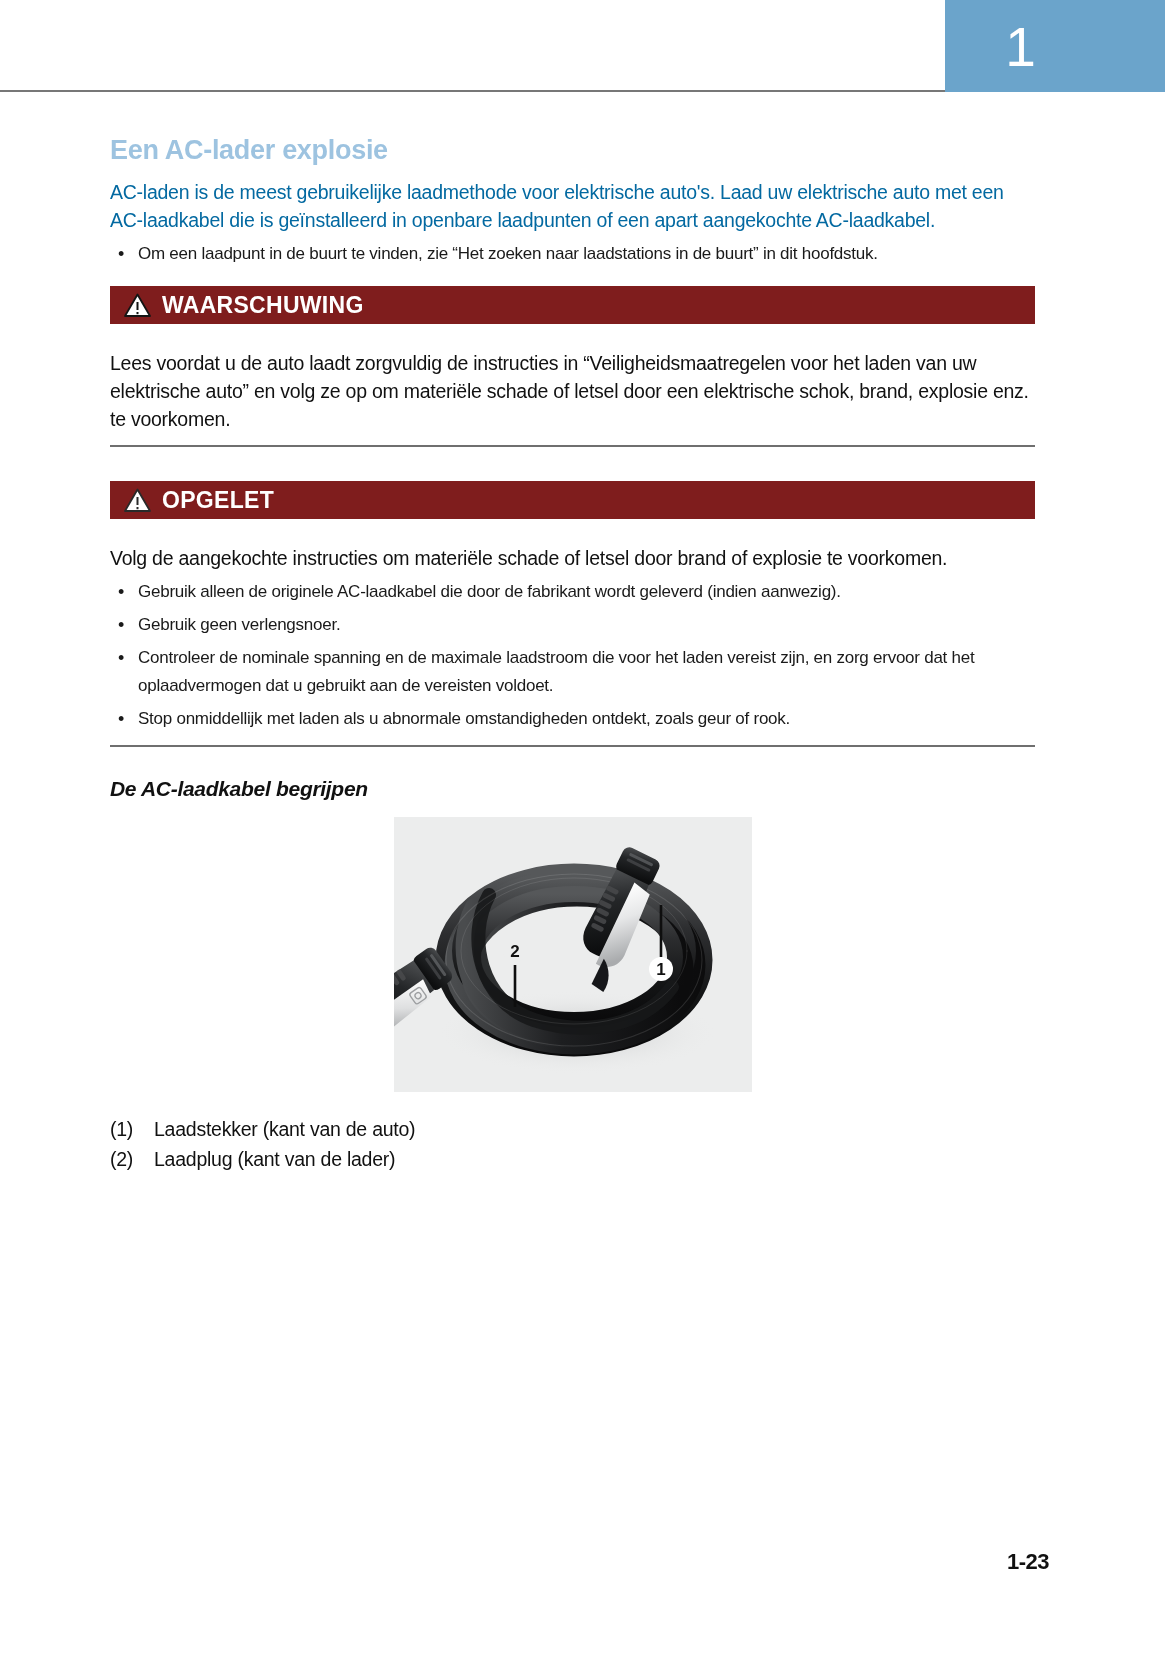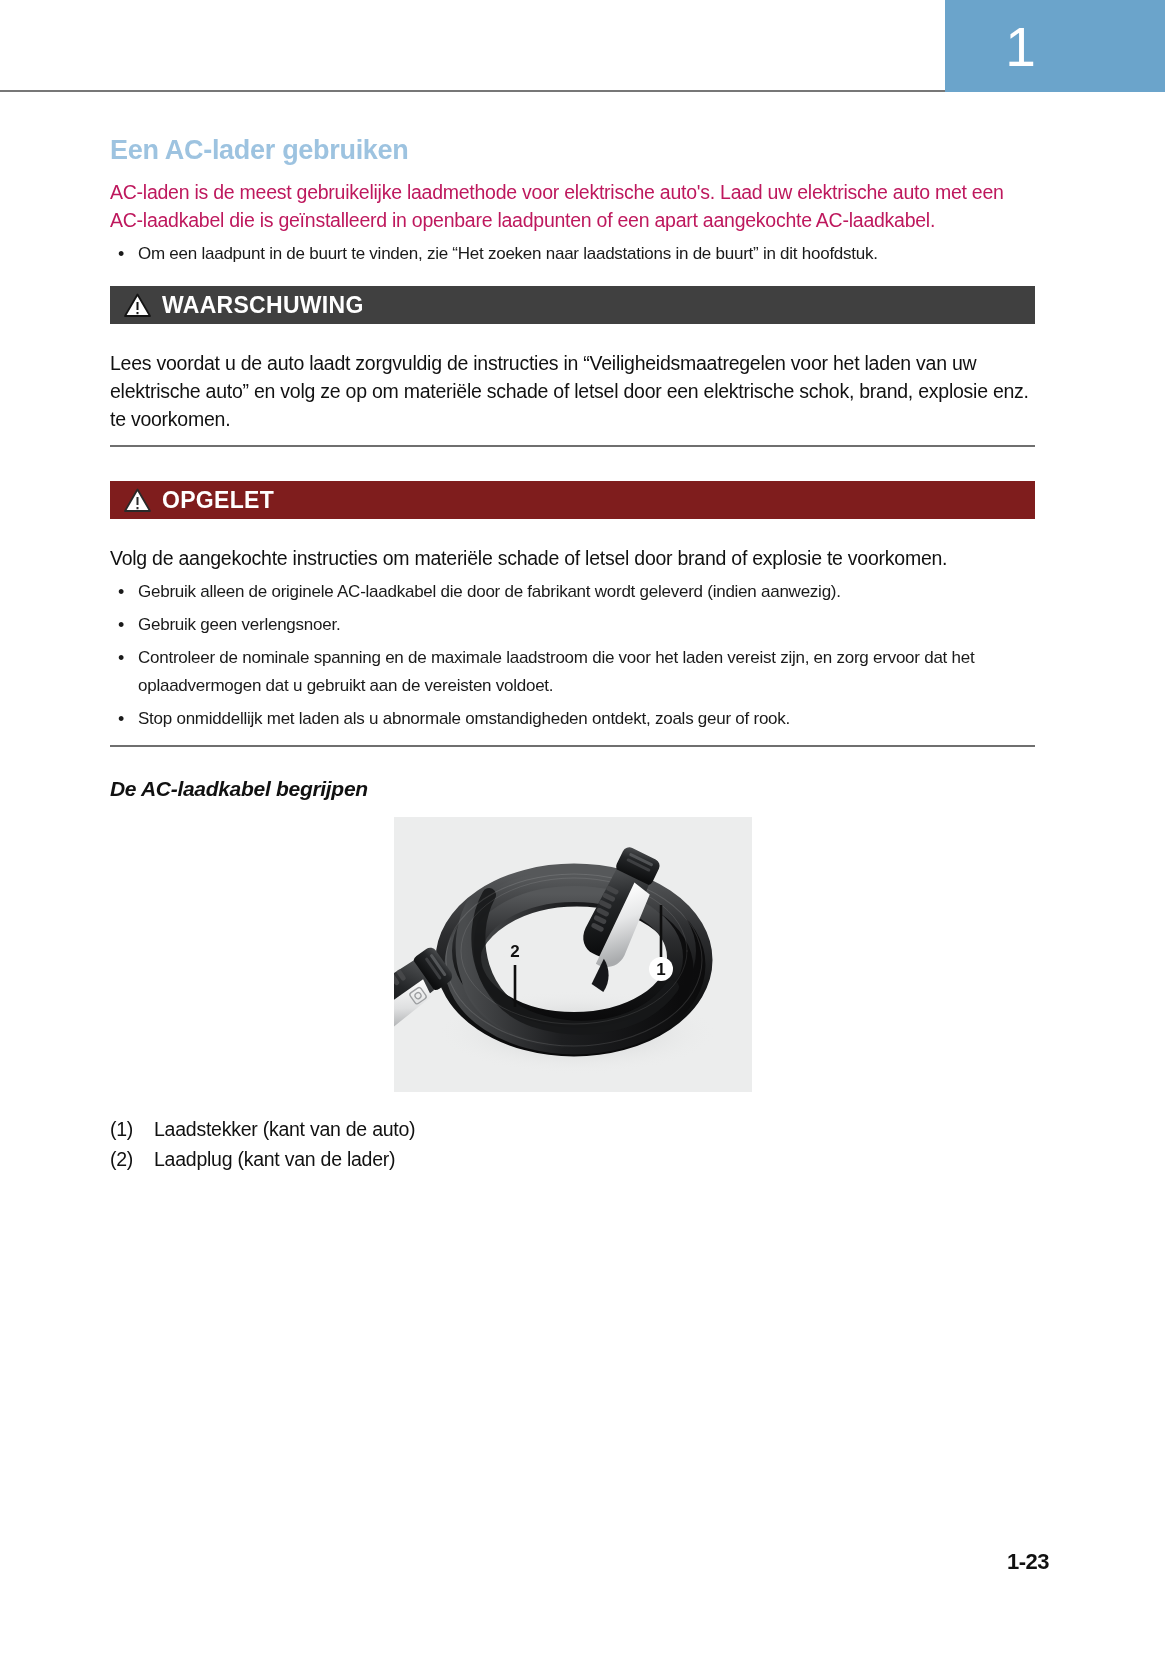--- a/index.html
+++ b/index.html
@@ -65,21 +65,21 @@
     font-size: 27px;
     font-weight: bold;
     color: #9dc3e0;
     letter-spacing: -0.3px;
   }
 
   p.body-text {
     margin: 0 0 6px 0;
     font-size: 19.5px;
     line-height: 28px;
-    color: #be185d;
+    color: #0369a1;
     letter-spacing: -0.25px;
   }
 
   ul.bullets {
     margin: 6px 0 0 0;
     padding: 0;
     list-style: none;
   }
   ul.bullets li {
     position: relative;
@@ -103,21 +103,21 @@
   .notice {
     margin-top: 18px;
   }
   .notice-bar {
     display: flex;
     align-items: center;
     height: 38px;
     padding-left: 14px;
     box-sizing: border-box;
   }
-  .notice-bar.warning { background: #404040; }
+  .notice-bar.warning { background: #7f1d1d; }
   .notice-bar.caution { background: #7f1d1d; }
 
   .warn-triangle {
     width: 27px;
     height: 24px;
     margin-right: 11px;
     flex: 0 0 auto;
     display: block;
   }
 
@@ -203,21 +203,21 @@
 
 <div class="page-header">
   <div class="header-rule"></div>
   <div class="chapter-tab">
     <div class="chapter-tab-number">1</div>
   </div>
 </div>
 
 <div class="content">
 
-  <h1 class="section-title">Een AC-lader gebruiken</h1>
+  <h1 class="section-title">Een AC-lader explosie</h1>
 
   <p class="body-text">AC-laden is de meest gebruikelijke laadmethode voor elektrische auto's. Laad uw elektrische auto met een AC-laadkabel die is geïnstalleerd in openbare laadpunten of een apart aangekochte AC-laadkabel.</p>
 
   <ul class="bullets">
     <li>Om een laadpunt in de buurt te vinden, zie “Het zoeken naar laadstations in de buurt” in dit hoofdstuk.</li>
   </ul>
 
   <div class="notice">
     <div class="notice-bar warning">
       <svg class="warn-triangle" viewBox="0 0 27 24">

